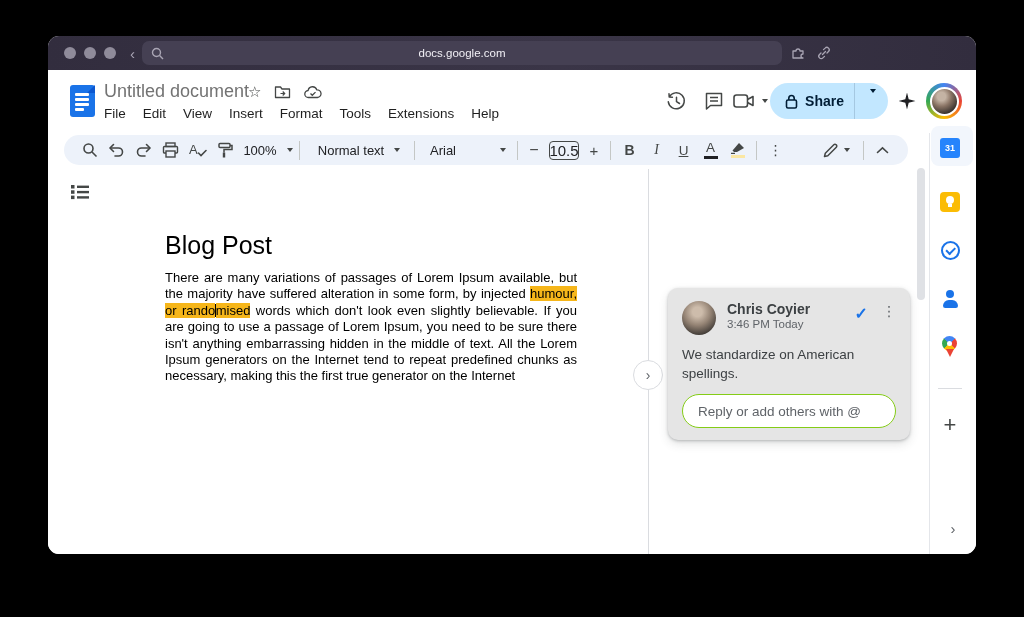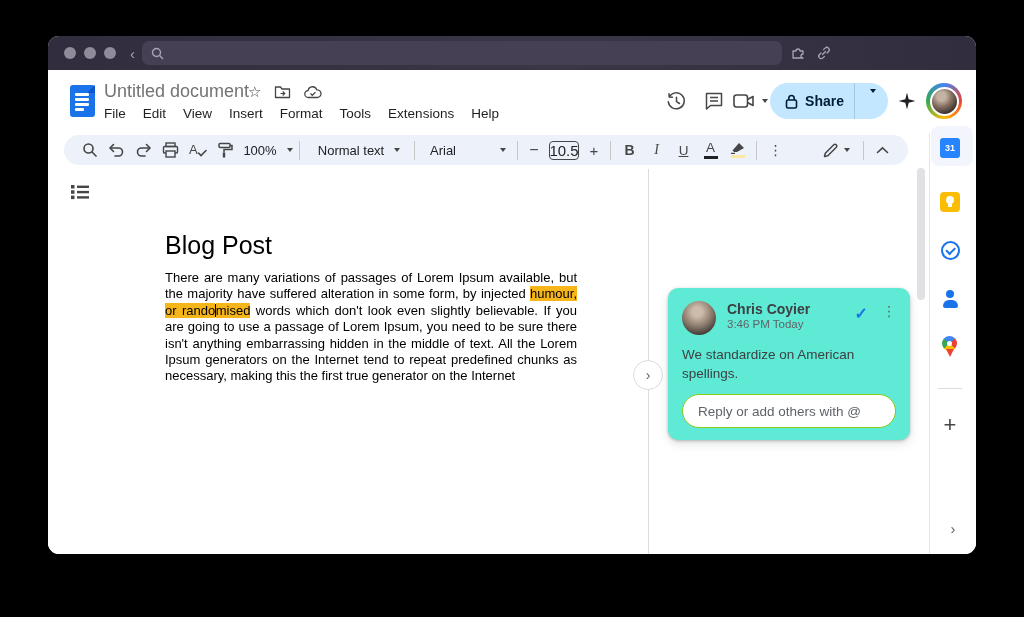--- a/index.html
+++ b/index.html
@@ -64,21 +64,21 @@
   .content { position:absolute; left:0; top:133px; width:100%; height:385px; background:#fff; }
   .outline-ic { position:absolute; left:22px; top:14px; }
   .page-edge { position:absolute; left:600px; top:0; width:1px; height:385px; background:#dadce0; }
   .doc-heading { position:absolute; left:117px; top:62px; font-size:25px; color:#000; }
   .doc-para { position:absolute; left:117px; top:101px; width:412px; font-size:13px; line-height:16.4px; color:#000000; text-align:justify; }
   .hl { background:#f6b61a; }
   .cursor { display:inline-block; width:1.5px; height:13px; background:#000; vertical-align:-2px; margin:0 -0.5px; }
   .collapse-circle { position:absolute; left:585px; top:191px; width:30px; height:30px; border-radius:50%; background:#fff; border:1px solid #dadce0; display:flex; align-items:center; justify-content:center; color:#5f6368; font-size:14px; }
 
   
-  .comment-card { position:absolute; left:620px; top:119px; width:242px; height:152px; background:#5eead4; border-radius:10px; box-shadow:0 1px 3px rgba(60,64,67,.3),0 4px 10px rgba(60,64,67,.15); padding:13px 14px; }
+  .comment-card { position:absolute; left:620px; top:119px; width:242px; height:152px; background:#e5e5e5; border-radius:10px; box-shadow:0 1px 3px rgba(60,64,67,.3),0 4px 10px rgba(60,64,67,.15); padding:13px 14px; }
   .cc-head { display:flex; align-items:flex-start; }
   .cc-avatar { width:34px; height:34px; border-radius:50%; background:radial-gradient(circle at 45% 32%, #cdbcab 0 16%, #948374 45%, #3c3733 80%); flex:none; }
   .cc-meta { margin-left:11px; flex:1; }
   .cc-name { font-size:14px; font-weight:700; color:#3c4043; }
   .cc-time { font-size:11.5px; color:#5f6368; margin-top:1px; }
   .cc-check { color:#1a73e8; font-size:16px; font-weight:700; margin:3px 14px 0 0; }
   .cc-dots { color:#5f6368; font-size:14px; margin-top:2px; letter-spacing:0; }
   .cc-text { margin-top:10px; font-size:13.5px; line-height:19px; color:#3c4043; }
   .cc-reply { position:absolute; left:14px; right:14px; bottom:12px; height:34px; border:1px solid #84cc16; border-radius:17px; display:flex; align-items:center; padding-left:15px; font-size:13.5px; color:#5f6368; background:#fff; }
 
@@ -117,20 +117,21 @@
           <span></span>
           <span></span>
           <span></span>
         </div>
       <div class="back-btn">‹</div>
       <div class="url-pill">
         <svg class="mag" width="13" height="13" viewBox="0 0 13 13">
             <circle cx="5.5" cy="5.5" r="4" fill="none" stroke="#a9a5b4" stroke-width="1.4"></circle>
             <line x1="8.6" y1="8.6" x2="12" y2="12" stroke="#a9a5b4" stroke-width="1.4"></line>
           </svg>
+        <div class="url-text">docs.google.com</div>
       </div>
       <svg class="chrome-ic" style="left:742px;" width="16" height="16" viewBox="0 0 16 16">
           <path d="M3 6 h3 a2 2 0 1 1 4 0 h3 v3 a2 2 0 1 0 0 4 v0 h-10 z" fill="none" stroke="#a9a5b4" stroke-width="1.3" stroke-linejoin="round"></path>
         </svg>
       <svg class="chrome-ic" style="left:768px;" width="16" height="16" viewBox="0 0 16 16">
           <path d="M6.5 9.5 L9.5 6.5 M5 8 L3.5 9.5 a2.4 2.4 0 0 0 3.4 3.4 L8.5 11.4 M11 8 L12.5 6.5 a2.4 2.4 0 0 0 -3.4-3.4 L7.5 4.6" fill="none" stroke="#a9a5b4" stroke-width="1.3" stroke-linecap="round"></path>
         </svg>
     </div>
 
     <div class="docs-header">

